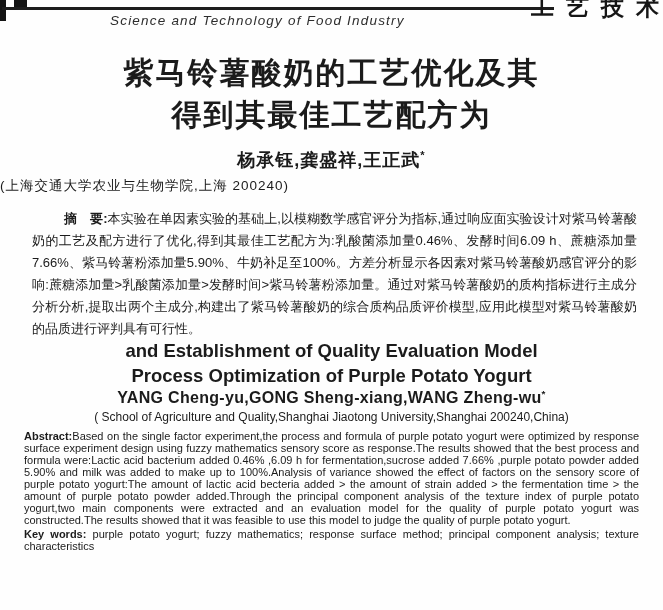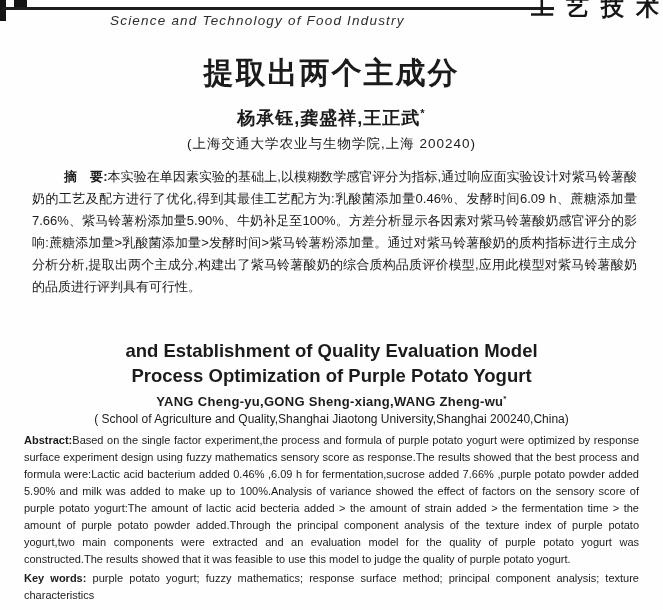--- a/index.html
+++ b/index.html
@@ -60,21 +60,21 @@
   .title-zh .line { display: block; }
   .authors-zh {
     margin-top: 12px;
     text-align: center;
     font-size: 18px;
     font-weight: 700;
     letter-spacing: 1px;
   }
   .affil-zh {
     margin-top: 5px;
-    text-align: center;
+    text-align: left;
     font-size: 13.5px;
     letter-spacing: 1px;
   }
   .para-zh {
     margin: 13px 0 0;
     padding: 0 26px 0 32px;
     text-align: justify;
     font-size: 13px;
     line-height: 22px;
   }
@@ -88,57 +88,57 @@
   }
   .title-en {
     margin: 0;
     text-align: center;
     font-size: 18.5px;
     line-height: 25px;
     font-weight: 700;
   }
   .title-en .line { display: block; }
   .authors-en {
-    margin-top: 6px;
     text-align: center;
-    font-size: 13px;
+    font-size: 16px;
     font-weight: 700;
     letter-spacing: .3px;
   }
   .affil-en {
     margin-top: 3px;
     text-align: center;
     font-size: 12px;
   }
   .para-en {
     margin: 6px 0 0;
     padding: 0 24px;
     text-align: justify;
     font-size: 11px;
-    line-height: 17px;
+    line-height: 12px;
   }
   .para-en.keywords { margin-top: 2px; }
   .para-en b { font-weight: 700; }
 
   sup.mark { font-size: 62%; vertical-align: super; }
 </style>
 </head>
 <body>
 
 <div class="page">
 
   <div class="edge-bar"></div>
   <div class="header-square"></div>
   <div class="top-rule"></div>
   <div class="journal-name">Science and Technology of Food Industry</div>
   <div class="section-label">工艺技术</div>
 
   <div class="zh-section">
     <h1 class="title-zh">
-      <span class="line">提取出两个主成分</span>
+      <span class="line">紫马铃薯酸奶的工艺优化及其</span>
+      <span class="line">得到其最佳工艺配方为</span>
     </h1>
 
     <div class="authors-zh"><span>杨承钰,龚盛祥,王正武</span><sup class="mark">*</sup></div>
 
     <div class="affil-zh">(上海交通大学农业与生物学院,上海 200240)</div>
 
     <p class="para-zh"><b>摘　要:</b><span>本实验在单因素实验的基础上,以模糊数学感官评分为指标,通过响应面实验设计对紫马铃薯酸奶的工艺及配方进行了优化,得到其最佳工艺配方为:乳酸菌添加量0.46%、发酵时间6.09 h、蔗糖添加量7.66%、紫马铃薯粉添加量5.90%、牛奶补足至100%。方差分析显示各因素对紫马铃薯酸奶感官评分的影响:蔗糖添加量&gt;乳酸菌添加量&gt;发酵时间&gt;紫马铃薯粉添加量。通过对紫马铃薯酸奶的质构指标进行主成分分析分析,提取出两个主成分,构建出了紫马铃薯酸奶的综合质构品质评价模型,应用此模型对紫马铃薯酸奶的品质进行评判具有可行性。</span></p>
 
     <p class="para-zh keywords"></p>
   </div>

